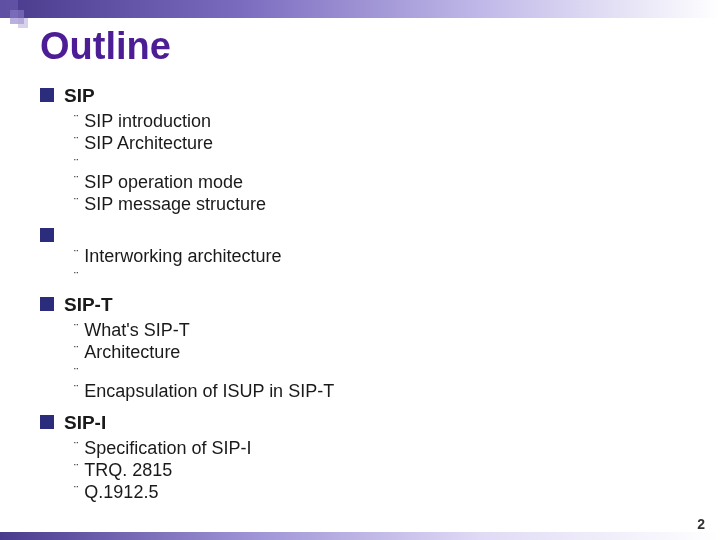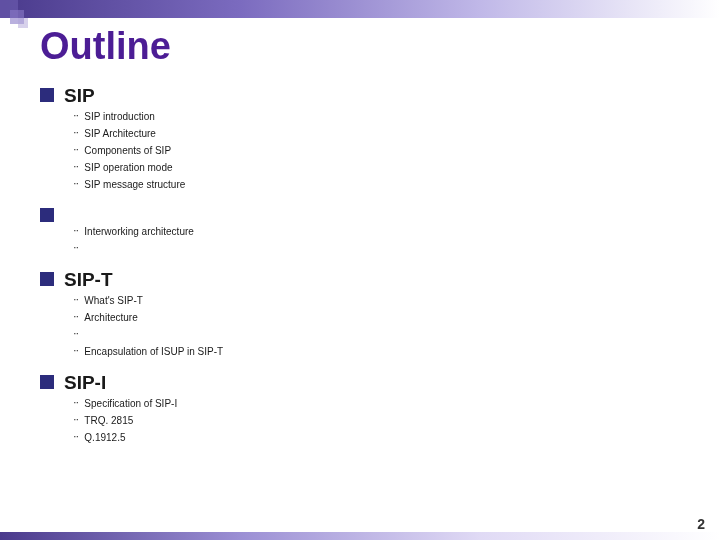--- a/index.html
+++ b/index.html
@@ -120,21 +120,21 @@
 
     .sub-bullet {
       font-size: 13px;
       color: #2a2a2a;
       margin-right: 6px;
       margin-top: 1px;
       flex-shrink: 0;
     }
 
     .sub-label {
-      font-size: 10px;
+      font-size: 18px;
       color: #1a1a1a;
       font-family: Arial, sans-serif;
     }
 
     
     .page-number {
       position: absolute;
       bottom: 8px;
       right: 15px;
       font-size: 14px;
@@ -175,21 +175,20 @@
       <div class="sub-item">
         <span class="sub-bullet">¨</span>
         <span class="sub-label">SIP introduction</span>
       </div>
       <div class="sub-item">
         <span class="sub-bullet">¨</span>
         <span class="sub-label">SIP Architecture</span>
       </div>
       <div class="sub-item">
         <span class="sub-bullet">¨</span>
-        <span class="sub-label">Components of SIP</span>
       </div>
       <div class="sub-item">
         <span class="sub-bullet">¨</span>
         <span class="sub-label">SIP operation mode</span>
       </div>
       <div class="sub-item">
         <span class="sub-bullet">¨</span>
         <span class="sub-label">SIP message structure</span>
       </div>
     </div>

